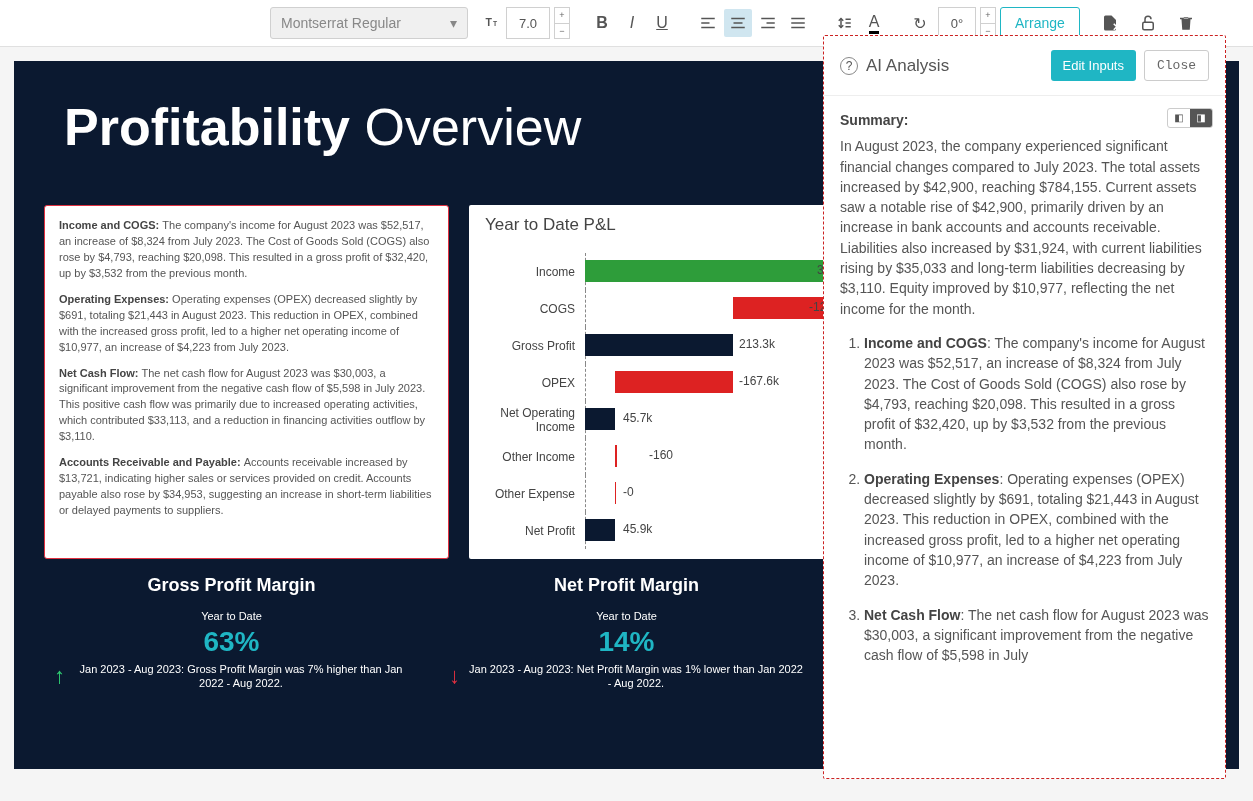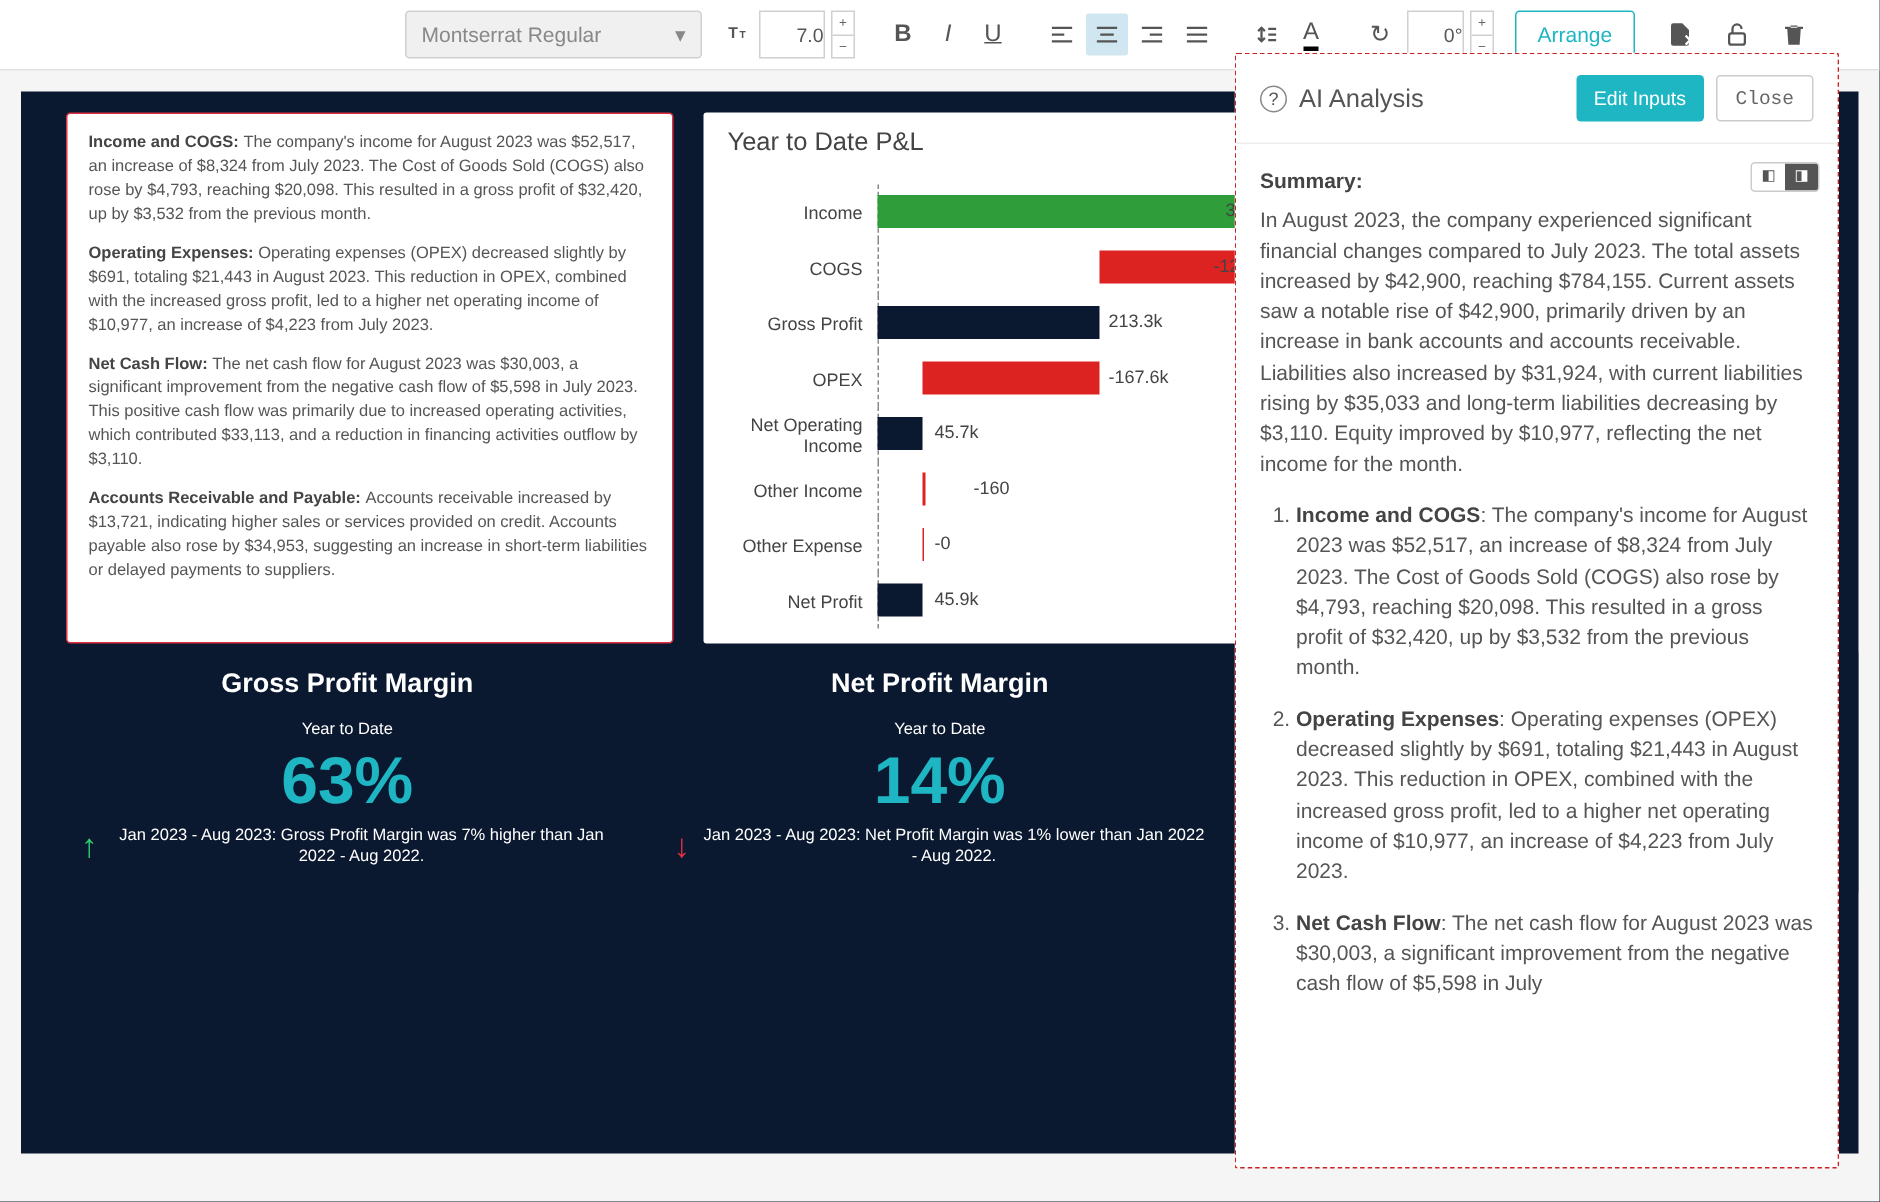--- a/index.html
+++ b/index.html
@@ -4,29 +4,29 @@
 <style>
   * { box-sizing: border-box; margin: 0; padding: 0; }
   body { font-family: -apple-system, BlinkMacSystemFont, "Segoe UI", sans-serif; background: #f5f5f5; width: 1253px; height: 801px; overflow: hidden; position: relative; }
 
   
   .toolbar { height: 47px; background: #fff; border-bottom: 1px solid #e0e0e0; display: flex; align-items: center; padding: 0 8px; gap: 4px; }
   .spacer-left { width: 258px; }
   .font-select { width: 198px; height: 32px; background: #f0f0f0; border: 1px solid #d0d0d0; border-radius: 3px; display: flex; align-items: center; justify-content: space-between; padding: 0 10px; color: #888; font-size: 14px; }
   .font-size-group { display: flex; align-items: center; margin-left: 12px; gap: 4px; }
   .font-size-icon { font-size: 18px; color: #555; font-weight: bold; }
-  .size-input { width: 44px; height: 32px; border: 1px solid #d0d0d0; text-align: right; font-size: 13px; color: #555; }
+  .size-input { width: 44px; height: 32px; border: 1px solid #d0d0d0; text-align: center; font-size: 13px; color: #555; }
   .stepper { display: flex; flex-direction: column; border: 1px solid #d0d0d0; width: 16px; height: 32px; }
   .stepper span { flex: 1; font-size: 9px; display: flex; align-items: center; justify-content: center; color: #666; cursor: pointer; }
   .stepper span:first-child { border-bottom: 1px solid #d0d0d0; }
   .tb-group { display: flex; align-items: center; margin-left: 14px; gap: 2px; }
   .tb-btn { width: 28px; height: 28px; display: flex; align-items: center; justify-content: center; cursor: pointer; color: #555; border-radius: 2px; font-size: 16px; }
   .tb-btn.active { background: #d0e6f0; }
   .rotate-wrap { display: flex; align-items: center; gap: 4px; margin-left: 14px; }
-  .arrange-btn { margin-left: 10px; height: 32px; padding: 0 14px; border: 1px solid #1fb6c4; color: #1fb6c4; background: #fff; border-radius: 3px; cursor: pointer; font-size: 14px; }
+  .arrange-btn { height: 32px; padding: 0 14px; border: 1px solid #1fb6c4; color: #1fb6c4; background: #fff; border-radius: 3px; cursor: pointer; font-size: 14px; }
   .tb-right { margin-left: 12px; display: flex; gap: 10px; }
 
   
   .canvas-wrap { padding: 14px; }
   .report { width: 100%; height: 708px; background: #0b1930; color: #fff; overflow: hidden; position: relative; }
   .report-header { padding: 36px 50px 10px; }
   .title { font-size: 52px; font-weight: 300; }
   .title .bold { font-weight: 700; }
   .subtitle { text-align: right; margin-top: 10px; font-size: 12px; color: #c8d0dc; padding-right: 40px;}
   .mid { display: flex; padding: 14px 30px 6px; gap: 20px; }
@@ -39,21 +39,21 @@
   .wf-label { width: 100px; text-align: right; padding-right: 10px; color: #444; }
   .wf-track { flex: 1; position: relative; height: 100%; }
   .wf-bar { position: absolute; height: 22px; top: 7px; }
   .wf-val { position: absolute; top: 10px; font-size: 12px; color: #444; }
   .wf-axis { position: absolute; top: 0; bottom: 0; border-left: 1px dashed #888; }
 
   .metrics { display: flex; background: #0b1930; padding: 10px 30px 16px; gap: 20px; }
   .metric { flex: 1; text-align: center; }
   .m-title { font-size: 18px; font-weight: 600; }
   .m-sub { font-size: 11px; margin-top: 14px; }
-  .m-val { font-size: 44px; font-weight: 700; color: #1fb6c4; margin: 4px 0; }
+  .m-val { font-size: 28px; font-weight: 700; color: #1fb6c4; margin: 4px 0; }
   .m-desc { font-size: 11px; display: flex; align-items: center; justify-content: center; gap: 8px; padding: 0 10px; line-height: 1.3; }
   .arrow-up { color: #2ecc71; font-size: 22px; }
   .arrow-down { color: #e03040; font-size: 22px; }
 
   
   .ai-panel { position: absolute; top: 35px; left: 823px; width: 403px; height: 744px; background: #fff; border: 1.5px dashed #c22; border-radius: 2px; display: flex; flex-direction: column; }
   .ai-head { display: flex; align-items: center; justify-content: space-between; padding: 14px 16px; border-bottom: 1px solid #eee; }
   .ai-head-left { display: flex; align-items: center; gap: 8px; color: #555; font-size: 17px; }
   .ai-head-right { display: flex; gap: 8px; }
   .edit-btn { background: #1fb6c4; color: #fff; border: none; border-radius: 3px; padding: 7px 12px; font-size: 13px; cursor: pointer; }
@@ -175,20 +175,26 @@
     <div class="tb-btn">
         <svg class="icon" viewBox="0 0 24 24" fill="currentColor">
           <path d="M6 7h12l-1 14H7L6 7zm3-3h6v2H9V4zM4 7h16v-2H4v2z"></path>
         </svg>
       </div>
   </div>
 </div>
 
 <div class="canvas-wrap">
   <div class="report">
+    <div class="report-header">
+      <div class="title">
+        <span class="bold">Profitability</span><span> Overview</span>
+      </div>
+      <div class="subtitle">Rock Castle Construction |  Aug</div>
+    </div>
 
     <div class="mid">
       <div class="text-block">
         <p><b>Income and COGS: </b><span>The company's income for August 2023 was $52,517, an increase of $8,324 from July 2023. The Cost of Goods Sold (COGS) also rose by $4,793, reaching $20,098. This resulted in a gross profit of $32,420, up by $3,532 from the previous month.</span></p>
         <p><b>Operating Expenses: </b><span>Operating expenses (OPEX) decreased slightly by $691, totaling $21,443 in August 2023. This reduction in OPEX, combined with the increased gross profit, led to a higher net operating income of $10,977, an increase of $4,223 from July 2023.</span></p>
         <p><b>Net Cash Flow: </b><span>The net cash flow for August 2023 was $30,003, a significant improvement from the negative cash flow of $5,598 in July 2023. This positive cash flow was primarily due to increased operating activities, which contributed $33,113, and a reduction in financing activities outflow by $3,110.</span></p>
         <p><b>Accounts Receivable and Payable: </b><span>Accounts receivable increased by $13,721, indicating higher sales or services provided on credit. Accounts payable also rose by $34,953, suggesting an increase in short-term liabilities or delayed payments to suppliers.</span></p>
       </div>
 
       <div class="chart-area" style="background:#fff; padding:10px 16px; border-radius:2px;">

